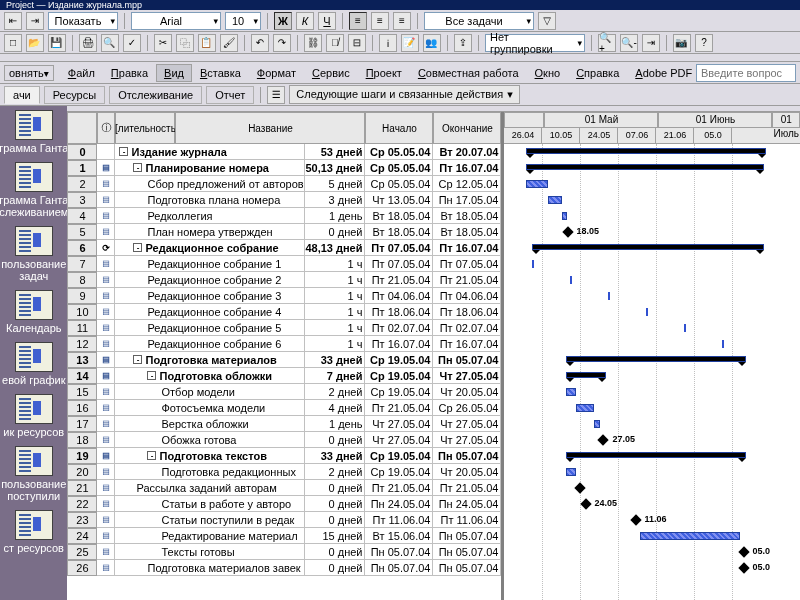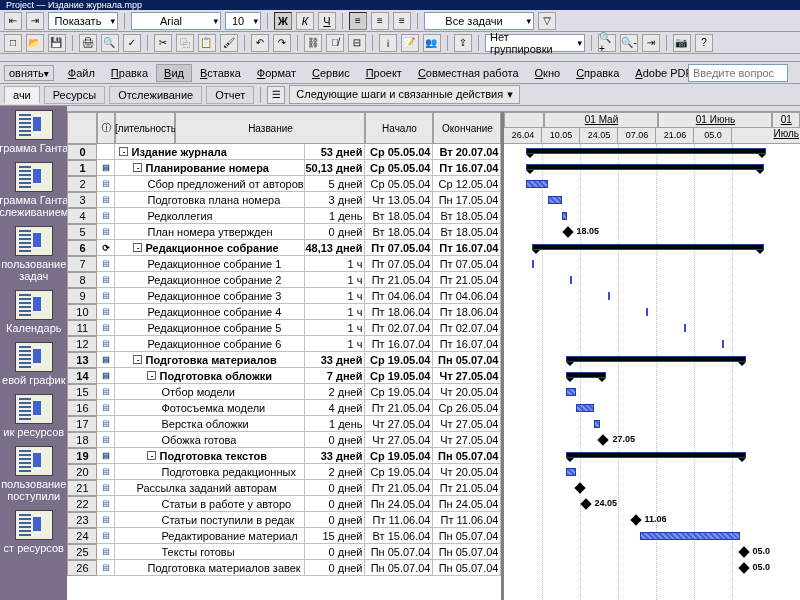--- a/index.html
+++ b/index.html
@@ -41,34 +41,34 @@
 .cell.rownum { width: 30px; background: #e8e8e8; border: 1px solid #a0a0a0; justify-content: center; color: #000; }
 .cell.ind { width: 18px; justify-content: center; }
 .cell.name { width: 190px; }
 .cell.dur { width: 60px; justify-content: flex-end; }
 .cell.start { width: 68px; justify-content: flex-end; }
 .cell.end { width: 68px; justify-content: flex-end; }
 .grow.bold .cell { font-weight: bold; }
 .outline { display: inline-block; width: 9px; height: 9px; border: 1px solid #606060; text-align: center; line-height: 7px; font-size: 8px; margin-right: 3px; }
 .gantt { flex: 1; background: #fff; position: relative; overflow: hidden; }
 .gantt-head { height: 32px; background: #e8e8e8; border-bottom: 1px solid #a0a0a0; position: relative; }
-.gantt-toprow { height: 16px; display: flex; text-decoration: underline; }
+.gantt-toprow { height: 16px; display: flex; }
 .gantt-toprow div { border: 1px solid #a0a0a0; flex: 1; text-align: center; font-size: 10px; line-height: 14px; }
 .gantt-botrow { height: 16px; display: flex; }
 .gantt-botrow div { border-right: 1px solid #a0a0a0; width: 38px; text-align: center; font-size: 9px; line-height: 14px; }
 .gantt-body { position: relative; height: calc(100% - 32px); }
 .gbar { position: absolute; height: 8px; background: repeating-linear-gradient(45deg, #4060e0 0 2px, #8090f0 2px 4px); border: 1px solid #2040a0; }
 .gbar.summary { height: 6px; background: #000; position: absolute; }
 .gbar.summary::before, .gbar.summary::after { content:''; position:absolute; top:5px; border-left:4px solid transparent; border-right:4px solid transparent; border-top:4px solid #000; }
 .gbar.summary::before { left: -1px; }
 .gbar.summary::after { right: -1px; }
 .gms { position: absolute; width: 8px; height: 8px; background: #000; transform: rotate(45deg); }
 .gtick { position: absolute; width: 2px; height: 8px; background: #3050d0; }
 .gline { position: absolute; top: 0; bottom: 0; width: 0; border-left: 1px dotted #c0c0c0; }
-.qbox { position: absolute; right: 12px; top: 2px; }
+.qbox { position: absolute; right: 4px; top: 2px; }
 .qinput { border: 1px solid #7f9db9; background: #fff; width: 100px; height: 18px; padding: 0 4px; }
 .stepsbtn { padding: 2px 6px; border: 1px solid #a0a0a0; background: #e8e8e8; display: inline-flex; align-items: flex-start; gap: 4px; }
 .glabel { position: absolute; font-size: 9px; font-weight: bold; }
 </style>
 </head>
 <body>
 
 <div class="titlebar">Project — Издание журнала.mpp</div>
 
 <div class="toolbar">

